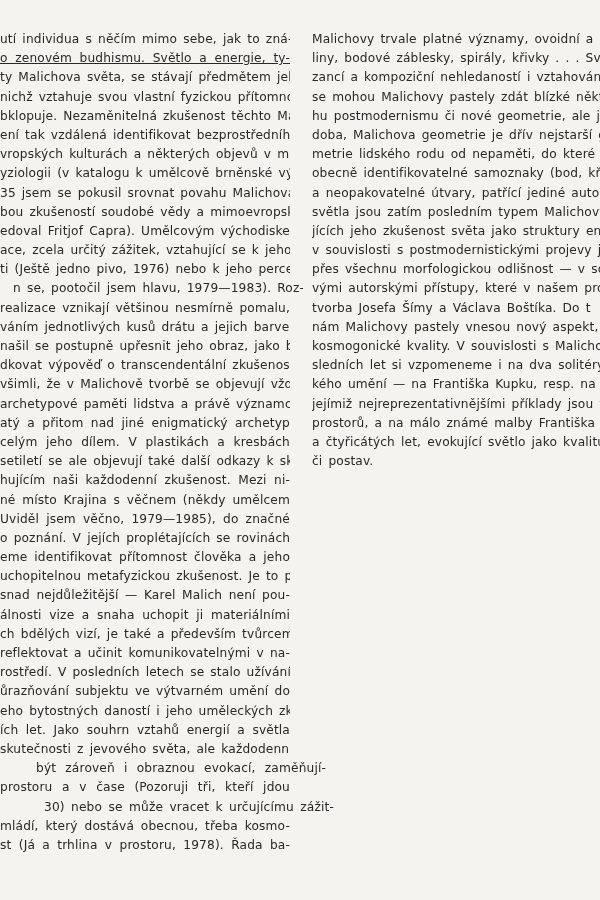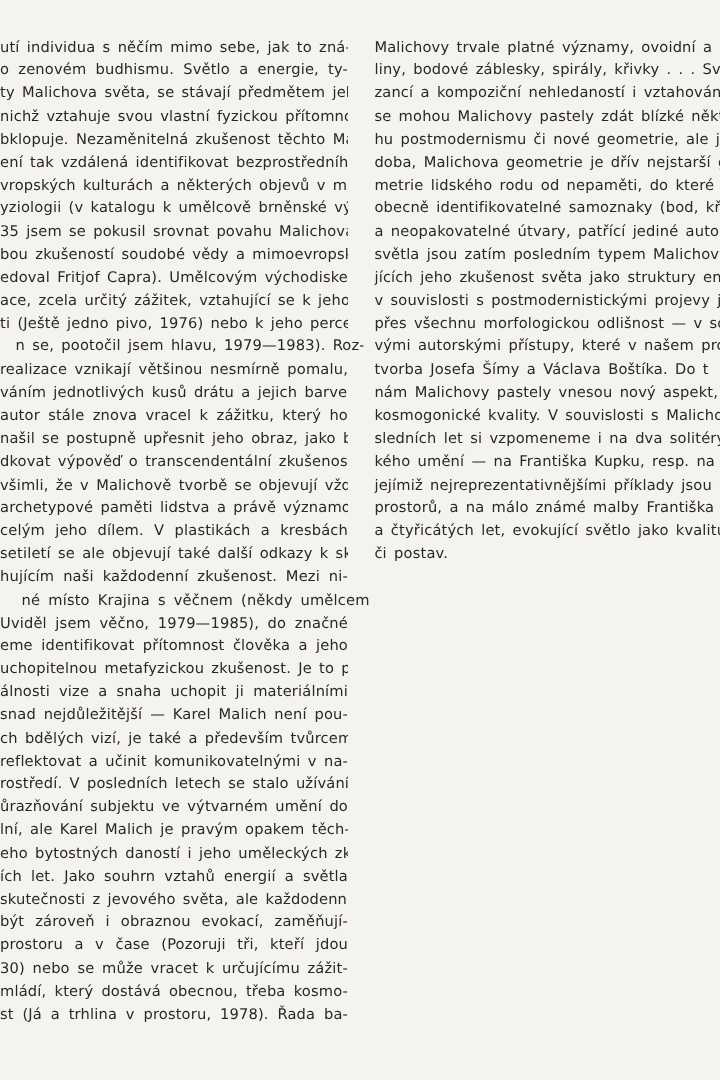--- a/index.html
+++ b/index.html
@@ -69,60 +69,60 @@
       overflow: hidden;
       white-space: nowrap;
     }
   </style>
 </head>
 <body>
 
 <div class="page">
   <ol class="column col-left" id="left-col">
       <li class="line"><span style="direction: rtl; text-align: right; unicode-bidi: plaintext;">utí individua s něčím mimo sebe, jak to zná-</span></li>
-      <li class="line"><span style="direction: rtl; text-align: center; unicode-bidi: plaintext;">o zenovém budhismu. Světlo a energie, ty-</span></li>
+      <li class="line"><span style="direction: rtl; text-align: center; unicode-bidi: plaintext; text-decoration: underline;">o zenovém budhismu. Světlo a energie, ty-</span></li>
       <li class="line"><span style="direction: rtl; text-align: right; unicode-bidi: plaintext;">ty Malichova světa, se stávají předmětem jeho</span></li>
       <li class="line"><span style="direction: rtl; text-align: right; unicode-bidi: plaintext;">nichž vztahuje svou vlastní fyzickou přítomnost</span></li>
       <li class="line"><span style="direction: rtl; text-align: right; unicode-bidi: plaintext;">bklopuje. Nezaměnitelná zkušenost těchto Ma-</span></li>
       <li class="line"><span style="direction: rtl; text-align: right; unicode-bidi: plaintext;">ení tak vzdálená identifikovat bezprostředního</span></li>
       <li class="line"><span style="direction: rtl; text-align: right; unicode-bidi: plaintext;">vropských kulturách a některých objevů v mo-</span></li>
       <li class="line"><span style="direction: rtl; text-align: right; unicode-bidi: plaintext;">yziologii (v katalogu k umělcově brněnské vý-</span></li>
       <li class="line"><span style="direction: rtl; text-align: right; unicode-bidi: plaintext;">35 jsem se pokusil srovnat povahu Malichova</span></li>
       <li class="line"><span style="direction: rtl; text-align: right; unicode-bidi: plaintext;">bou zkušeností soudobé vědy a mimoevropských</span></li>
       <li class="line"><span style="direction: rtl; text-align: right; unicode-bidi: plaintext;">edoval Fritjof Capra). Umělcovým východiskem</span></li>
       <li class="line"><span style="direction: rtl; text-align: right; unicode-bidi: plaintext;">ace, zcela určitý zážitek, vztahující se k jeho</span></li>
       <li class="line"><span style="direction: rtl; text-align: right; unicode-bidi: plaintext;">ti (Ještě jedno pivo, 1976) nebo k jeho percep-</span></li>
       <li class="line"><span style="direction: rtl; text-align: right; unicode-bidi: plaintext; margin-left: 13px;">n se, pootočil jsem hlavu, 1979—1983). Roz-</span></li>
       <li class="line"><span style="direction: rtl; text-align: center; unicode-bidi: plaintext;">realizace vznikají většinou nesmírně pomalu,</span></li>
       <li class="line"><span style="direction: rtl; text-align: right; unicode-bidi: plaintext;">váním jednotlivých kusů drátu a jejich barve-</span></li>
-      <li class="line"><span style="direction: rtl; text-align: right; unicode-bidi: plaintext;">autor stále znova vracel k zážitku, který ho</span></li>
       <li class="line"><span style="direction: rtl; text-align: right; unicode-bidi: plaintext;">našil se postupně upřesnit jeho obraz, jako by</span></li>
       <li class="line"><span style="direction: rtl; text-align: right; unicode-bidi: plaintext;">dkovat výpověď o transcendentální zkušenosti</span></li>
       <li class="line"><span style="direction: rtl; text-align: right; unicode-bidi: plaintext;">všimli, že v Malichově tvorbě se objevují vždy</span></li>
       <li class="line"><span style="direction: rtl; text-align: right; unicode-bidi: plaintext;">archetypové paměti lidstva a právě významově</span></li>
+      <li class="line"><span style="direction: rtl; text-align: right; unicode-bidi: plaintext;">atý a přitom nad jiné enigmatický archetyp</span></li>
       <li class="line"><span style="direction: rtl; text-align: right; unicode-bidi: plaintext;">celým jeho dílem. V plastikách a kresbách</span></li>
       <li class="line"><span style="direction: rtl; text-align: right; unicode-bidi: plaintext;">setiletí se ale objevují také další odkazy k sku-</span></li>
       <li class="line"><span style="direction: rtl; text-align: right; unicode-bidi: plaintext;">hujícím naši každodenní zkušenost. Mezi ni-</span></li>
-      <li class="line"><span style="direction: rtl; unicode-bidi: plaintext; padding-left: 18px;">né místo Krajina s věčnem (někdy umělcem</span></li>
+      <li class="line"><span style="direction: rtl; unicode-bidi: plaintext;">né místo Krajina s věčnem (někdy umělcem</span></li>
       <li class="line"><span style="direction: rtl; text-align: right; unicode-bidi: plaintext;">Uviděl jsem věčno, 1979—1985), do značné</span></li>
+      <li class="line"><span style="direction: rtl; text-align: right; unicode-bidi: plaintext;">o poznání. V jejích proplétajících se rovinách</span></li>
       <li class="line"><span style="direction: rtl; text-align: left; unicode-bidi: plaintext;">eme identifikovat přítomnost člověka a jeho</span></li>
       <li class="line"><span style="direction: rtl; text-align: right; unicode-bidi: plaintext;">uchopitelnou metafyzickou zkušenost. Je to při-</span></li>
+      <li class="line"><span style="direction: rtl; text-align: right; unicode-bidi: plaintext;">snad nejdůležitější — Karel Malich není pou-</span></li>
       <li class="line"><span style="direction: rtl; text-align: right; unicode-bidi: plaintext;">álnosti vize a snaha uchopit ji materiálními</span></li>
-      <li class="line"><span style="direction: rtl; text-align: right; unicode-bidi: plaintext;">snad nejdůležitější — Karel Malich není pou-</span></li>
       <li class="line"><span style="direction: rtl; text-align: right; unicode-bidi: plaintext;">ch bdělých vizí, je také a především tvůrcem,</span></li>
       <li class="line"><span style="direction: rtl; text-align: right; unicode-bidi: plaintext;">reflektovat a učinit komunikovatelnými v na-</span></li>
       <li class="line"><span style="direction: rtl; text-align: right; unicode-bidi: plaintext;">rostředí. V posledních letech se stalo užívání</span></li>
       <li class="line"><span style="direction: rtl; text-align: right; unicode-bidi: plaintext;">ůrazňování subjektu ve výtvarném umění do</span></li>
-      <li class="line"><span style="direction: rtl; text-align: right; unicode-bidi: plaintext;">lní, ale Karel Malich je pravým opakem těch-</span></li>
       <li class="line"><span style="direction: rtl; text-align: right; unicode-bidi: plaintext;">eho bytostných daností i jeho uměleckých zku-</span></li>
       <li class="line"><span style="direction: rtl; text-align: right; unicode-bidi: plaintext;">ích let. Jako souhrn vztahů energií a světla</span></li>
       <li class="line"><span style="direction: rtl; text-align: right; unicode-bidi: plaintext;">skutečnosti z jevového světa, ale každodenní</span></li>
-      <li class="line"><span style="direction: rtl; text-align: center; unicode-bidi: plaintext;">být zároveň i obraznou evokací, zaměňují-</span></li>
+      <li class="line"><span style="direction: rtl; text-align: center; unicode-bidi: plaintext; padding-left: 36px;">být zároveň i obraznou evokací, zaměňují-</span></li>
       <li class="line"><span style="direction: rtl; text-align: right; unicode-bidi: plaintext;">prostoru a v čase (Pozoruji tři, kteří jdou</span></li>
-      <li class="line"><span style="direction: rtl; text-align: right; unicode-bidi: plaintext;">30) nebo se může vracet k určujícímu zážit-</span></li>
+      <li class="line"><span style="direction: rtl; text-align: right; unicode-bidi: plaintext; padding-left: 44px;">30) nebo se může vracet k určujícímu zážit-</span></li>
       <li class="line"><span style="direction: rtl; text-align: right; unicode-bidi: plaintext;">mládí, který dostává obecnou, třeba kosmo-</span></li>
       <li class="line"><span style="direction: rtl; text-align: right; unicode-bidi: plaintext;">st (Já a trhlina v prostoru, 1978). Řada ba-</span></li>
     </ol>
   <ol class="column col-right" id="right-col">
       <li class="line"><span>Malichovy trvale platné významy, ovoidní a kruh</span></li>
       <li class="line"><span>liny, bodové záblesky, spirály, křivky . . . Svo</span></li>
       <li class="line"><span>zancí a kompoziční nehledaností i vztahováním</span></li>
       <li class="line"><span>se mohou Malichovy pastely zdát blízké některým</span></li>
       <li class="line"><span>hu postmodernismu či nové geometrie, ale je</span></li>
       <li class="line"><span>doba, Malichova geometrie je dřív nejstarší g</span></li>

